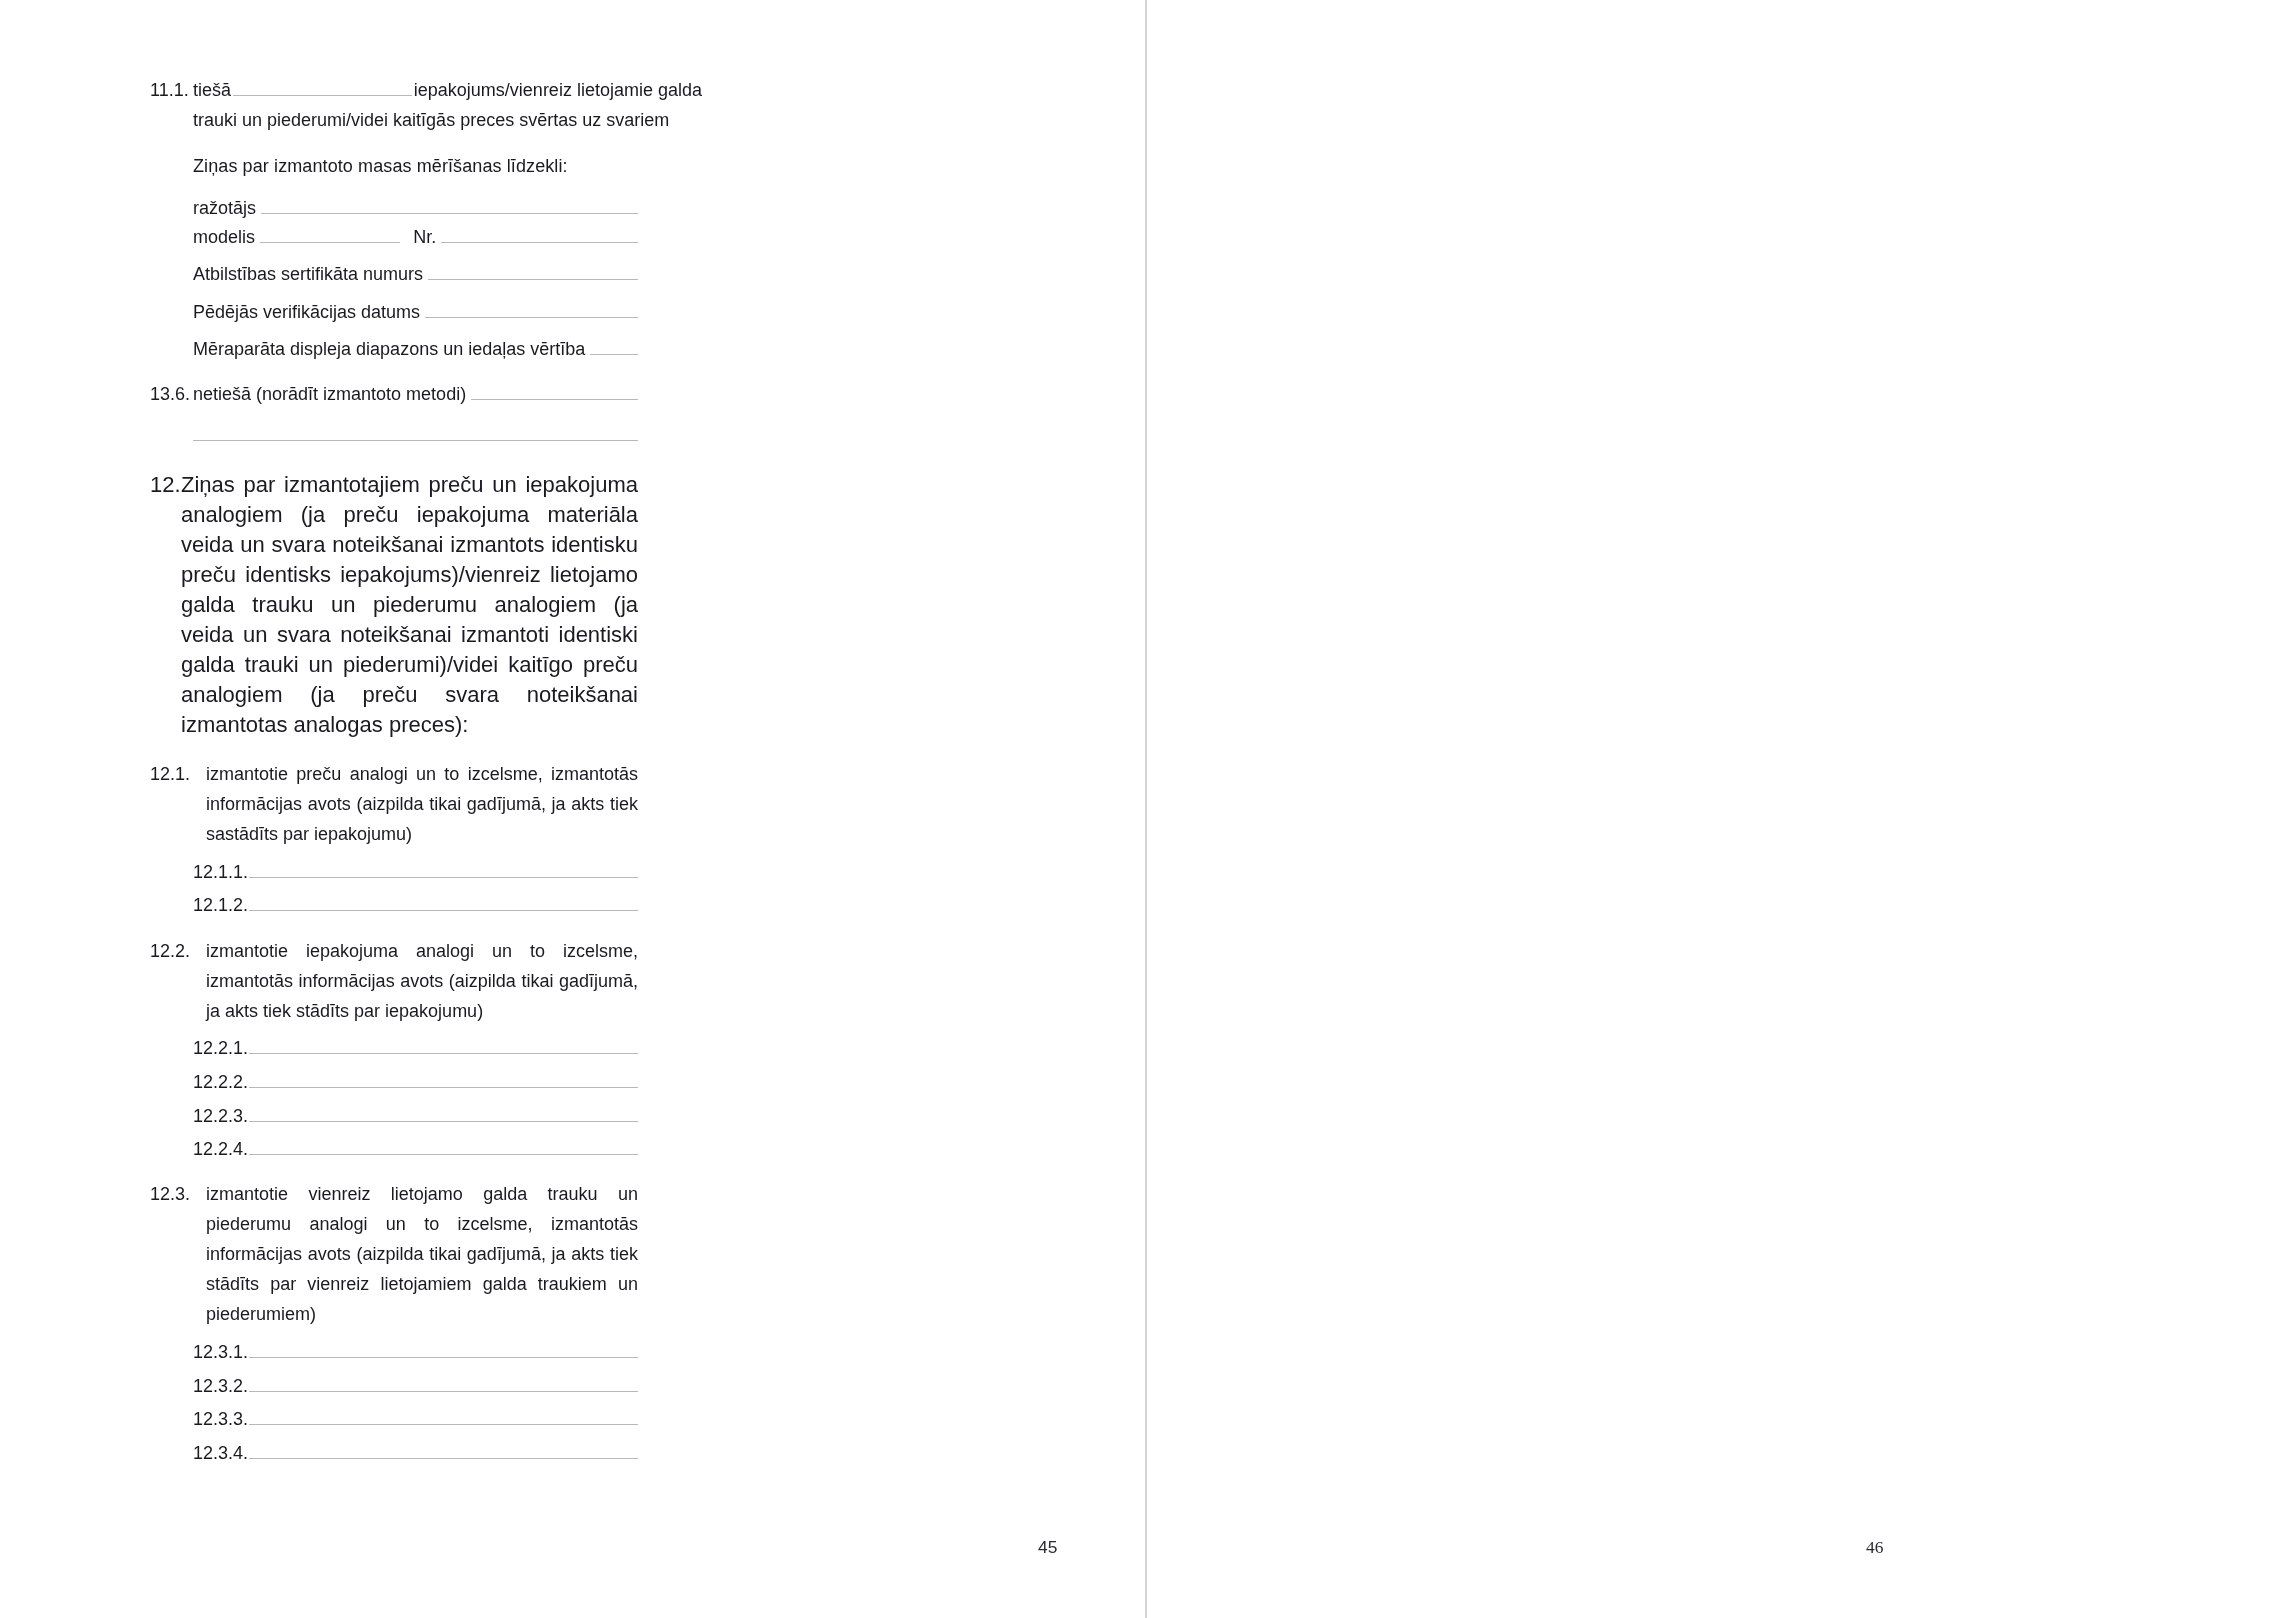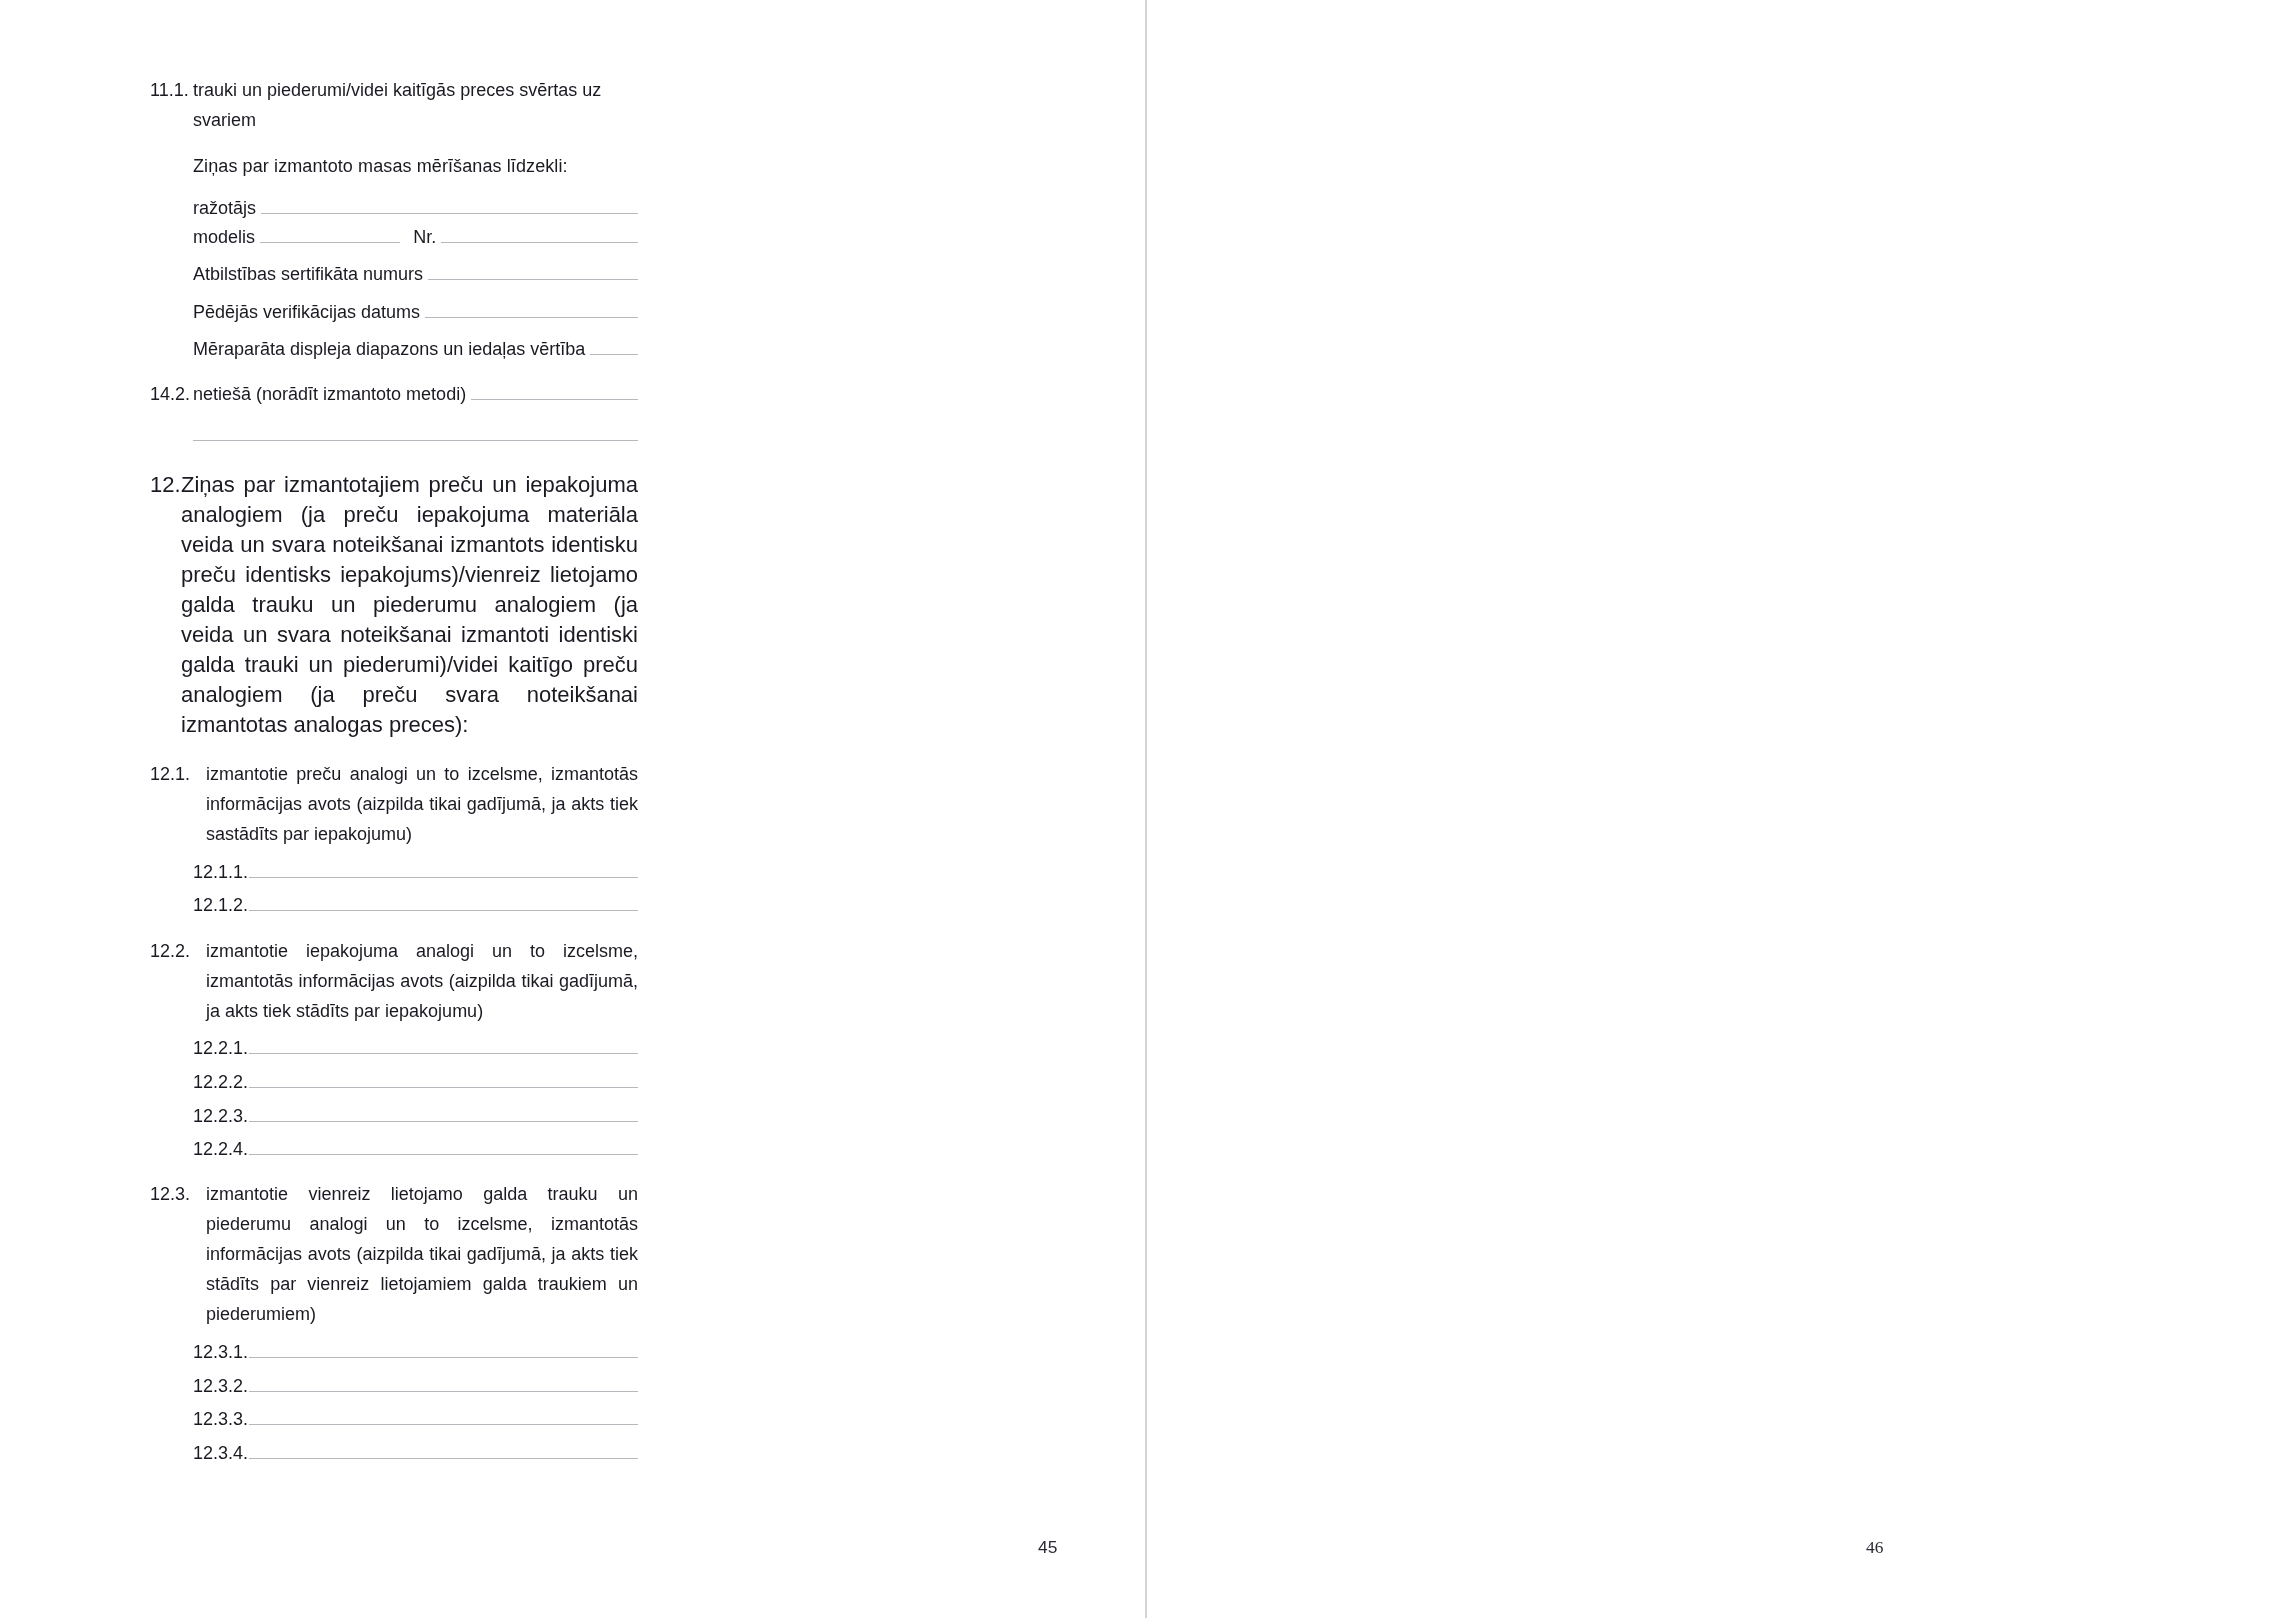--- a/index.html
+++ b/index.html
@@ -80,20 +80,23 @@
 
 <div class="spread">
 
   <div class="page left">
 
     <div class="content" id="left-col">
 
       <div class="lead">
         <div class="num">11.1.</div>
         <div class="body">
+          <div class="nowrapline">
+            <span>tiešā</span><span class="rule" style="width:179px"></span><span>iepakojums/vienreiz lietojamie galda</span>
+          </div>
           <div>trauki un piederumi/videi kaitīgās preces svērtas uz svariem</div>
         </div>
       </div>
 
       <div class="l2 p" style="margin-top:16.4px">Ziņas par izmantoto masas mērīšanas līdzekli:</div>
 
       <div class="l2 sub-line" style="margin-top:16.4px">
         <span class="lbl">ražotājs</span>
         <span class="fill"></span>
       </div>
@@ -114,21 +117,21 @@
         <span class="lbl">Pēdējās verifikācijas datums</span>
         <span class="fill"></span>
       </div>
 
       <div class="l2 sub-line" style="margin-top:16.4px">
         <span class="lbl">Mēraparāta displeja diapazons un iedaļas vērtība</span>
         <span class="fill"></span>
       </div>
 
       <div class="sub-line" style="margin-top:24px">
-        <span class="lbl" style="flex:0 0 43px">14.2.</span>
+        <span class="lbl" style="flex:0 0 43px">13.6.</span>
         <span class="lbl">netiešā (norādīt izmantoto metodi)</span>
         <span class="fill"></span>
       </div>
       <div class="l2 rule-block" style="margin-top:35px"></div>
 
       <div class="sec12">
         <div class="num">12.</div>
         <div class="body just">Ziņas par izmantotajiem preču un iepakojuma analogiem (ja preču iepakojuma materiāla veida un svara noteikšanai izmantots identisku preču identisks iepakojums)/vienreiz lietojamo galda trauku un piederumu analogiem (ja veida un svara noteikšanai izmantoti identiski galda trauki un piederumi)/videi kaitīgo preču analogiem (ja preču svara noteikšanai izmantotas analogas preces):</div>
       </div>
 

